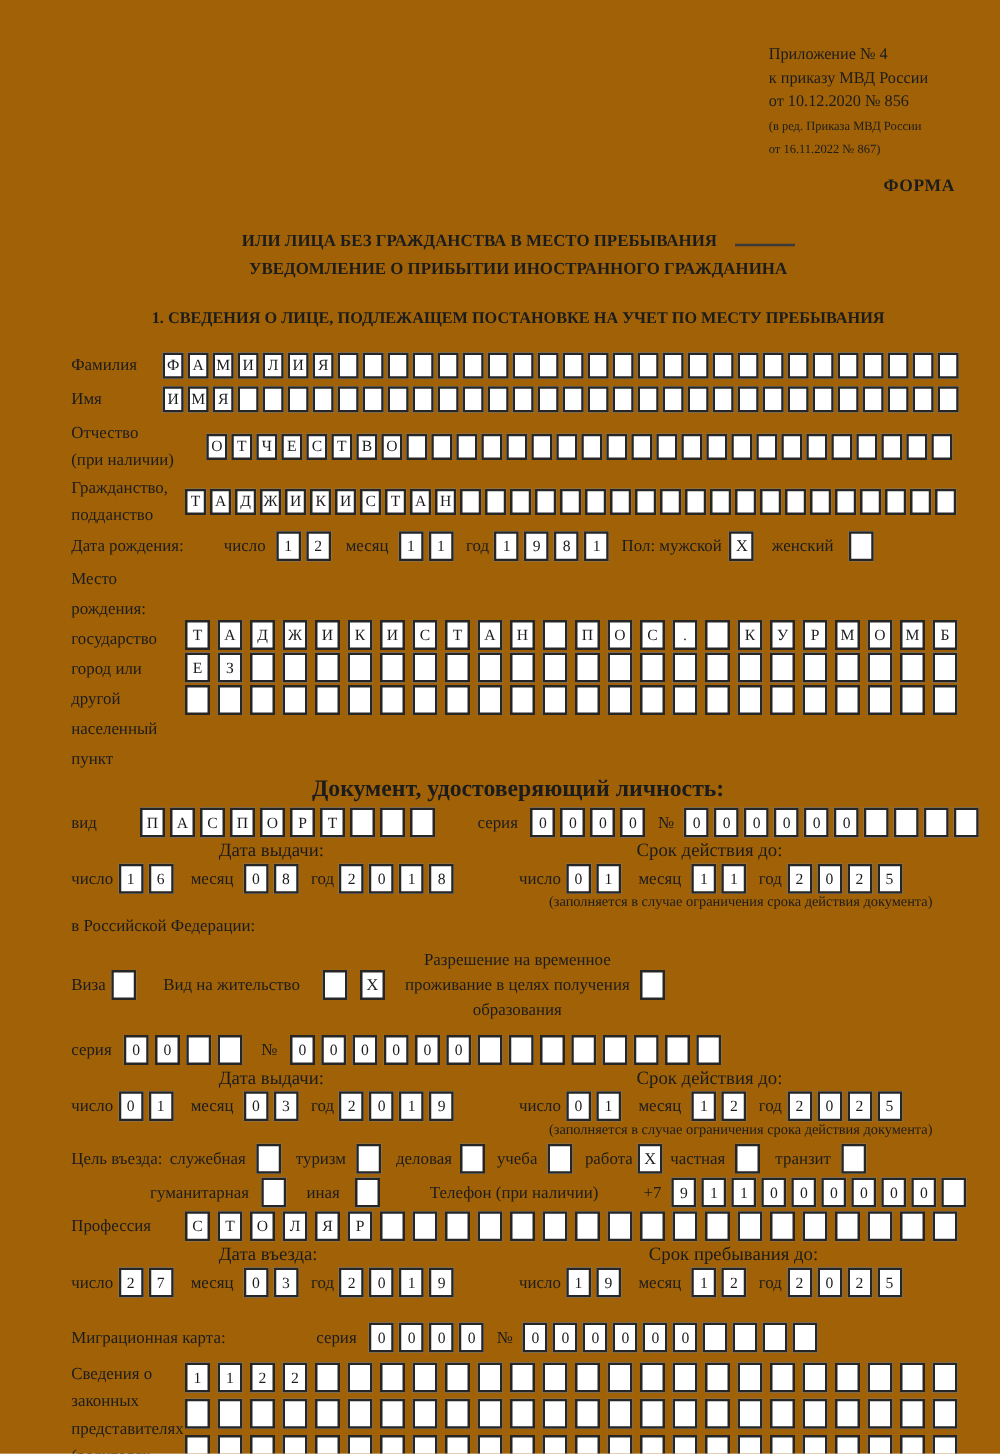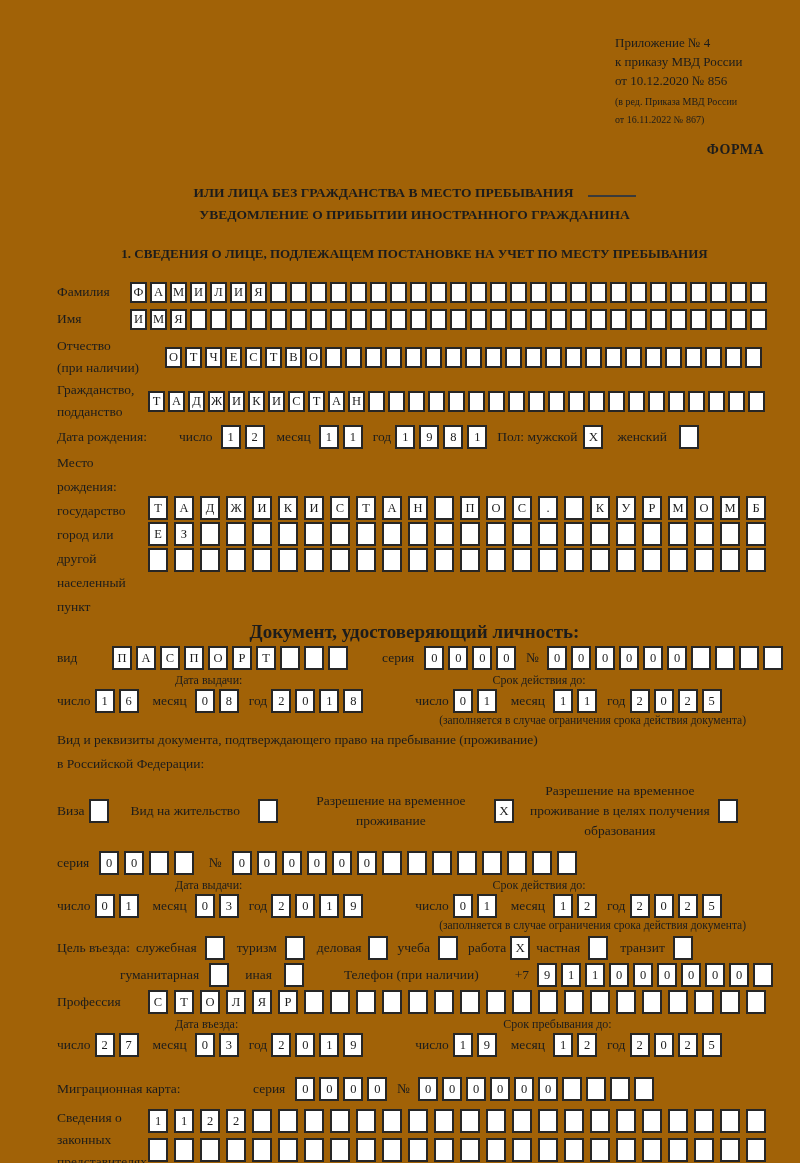--- a/index.html
+++ b/index.html
@@ -34,21 +34,21 @@
   .t .cell   { width:17px; height:21px; margin-right:3px; }   
   .g26 .cell { width:20px; height:24px; margin-right:6px; }   
   .g24 .cell { width:20px; height:24px; margin-right:4px; }   
   .g25 .cell { width:20px; height:24px; margin-right:5px; }
 
   .cb { flex:none; display:inline-flex; align-items:center; justify-content:center;
         width:20px; height:24px; border:2px solid #262626; font-size:13px; background:#fff; }
 
   .inline-lbl { font-size:13.5px; line-height:24px; flex:none; }
   .doc-heading { margin-top:2px; text-align:center; font-weight:bold; font-size:19px; }
-  .dates-titles { display:flex; font-size:12px; margin-top:3px; }
+  .dates-titles { display:flex; font-size:15px; margin-top:3px; }
   .dates-row { display:flex; margin-top:1px; align-items:flex-start; }
   .note { font-size:11.5px; text-align:right; padding-right:26px; margin-top:1px; }
   .opt-label-multiline { font-size:13.5px; line-height:20px; text-align:center; flex:none; }
   .stack > .cells { margin-bottom:2px; }
 </style>
 </head>
 <body>
 
 <div class="page">
 
@@ -412,29 +412,27 @@
     <span class="inline-lbl" style="margin:0 4px 0 6px;">год</span>
     <div class="cells g24">
         <span class="cell">2</span>
         <span class="cell">0</span>
         <span class="cell">2</span>
         <span class="cell">5</span>
       </div>
   </div>
   <div class="note">(заполняется в случае ограничения срока действия документа)</div>
 
-  <div class="label" style="margin-top:3px;">Вид и реквизиты документа, подтверждающего право на пребывание (проживание)</div>
   <div class="label" style="margin-top:2px;">в Российской Федерации:</div>
 
   <div class="row" style="margin-top:6px;">
     <span class="inline-lbl">Виза</span>
     <span class="cb" style="margin-left:4px;"></span>
     <span class="inline-lbl" style="margin-left:22px;">Вид на жительство</span>
     <span class="cb" style="margin-left:18px;"></span>
-    <span class="opt-label-multiline" style="width:186px; margin-left:20px;">Разрешение на временное проживание</span>
     <span class="cb" style="margin-left:10px;">X</span>
     <span class="opt-label-multiline" style="width:180px; margin-left:16px;">Разрешение на временное проживание в целях получения образования</span>
     <span class="cb" style="margin-left:8px;"></span>
   </div>
 
   <div class="row" style="margin-top:10px; align-items:center;">
     <span class="inline-lbl" style="width:42px;">серия</span>
     <div class="cells g25">
         <span class="cell">0</span>
         <span class="cell">0</span>

